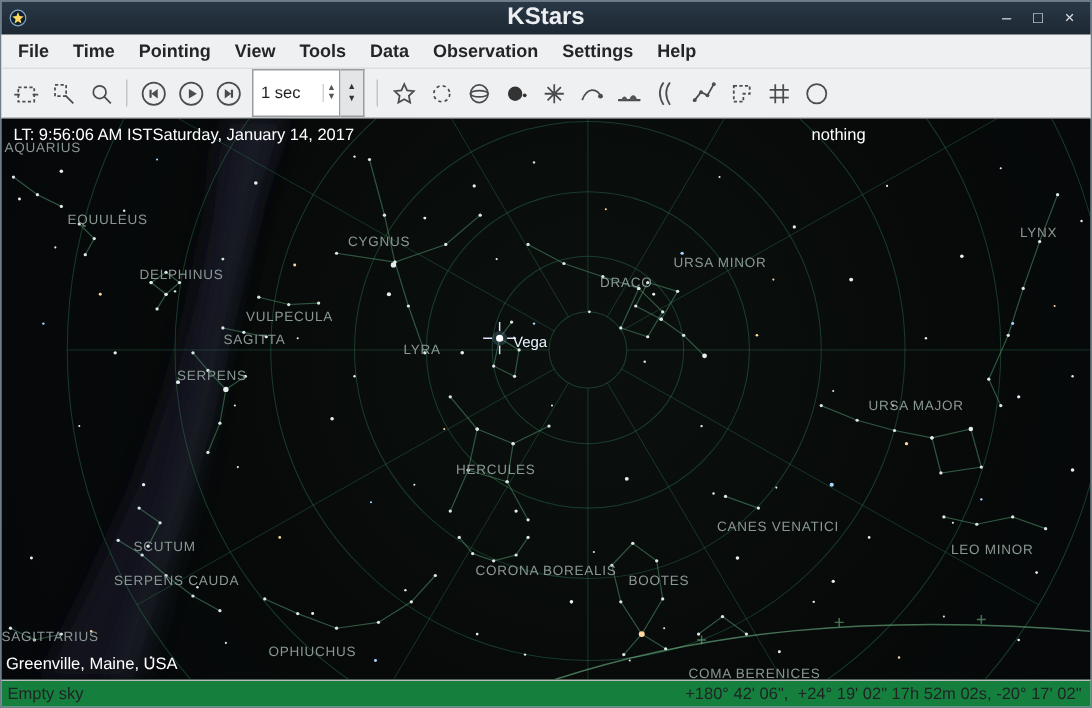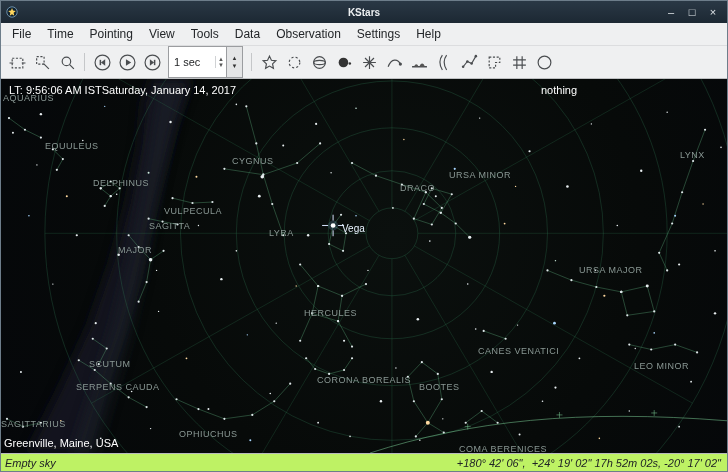--- a/index.html
+++ b/index.html
@@ -1,42 +1,42 @@
 <!DOCTYPE html>
 <html><head>
 <meta charset="utf-8">
 <style>
   html,body{margin:0;padding:0;background:#3a3f44;font-family:"Liberation Sans",sans-serif;}
   .window{width:728px;height:472px;display:flex;flex-direction:column;box-sizing:border-box;border:1px solid #6d7d8a;background:#eff0f1;}
   
   .titlebar{flex:0 0 22px;background:linear-gradient(#2a3845,#1c2833);display:flex;align-items:center;position:relative;color:#eceff1;}
-  .titlebar .title{position:absolute;left:0;right:0;text-align:center;font-size:10px;font-weight:bold;pointer-events:none;}
+  .titlebar .title{position:absolute;left:0;right:0;text-align:center;font-size:16px;font-weight:bold;pointer-events:none;}
   .app-icon{margin-left:5px;z-index:1;display:flex;}
   .winbtns{margin-left:auto;display:flex;gap:9px;margin-right:8px;z-index:1;font-size:11px;line-height:11px;}
   .winbtn{width:12px;text-align:center;color:#dfe4e8;cursor:default;}
   
-  .menubar{flex:0 0 22px;background:#eff0f1;display:flex;align-items:center;font-size:12px;color:#232629;border-bottom:1px solid #dcdddf;padding-left:3px;}
+  .menubar{flex:0 0 22px;background:#eff0f1;display:flex;align-items:center;font-size:12px;color:#232629;border-bottom:1px solid #dcdddf;padding-left:3px;font-weight:bold;}
   .menu-item{padding:3px 8px;}
   
   .toolbar{flex:0 0 28px;background:#eff0f1;border-bottom:1px solid #bfc1c3;display:flex;align-items:center;padding:0 4px;gap:1px;}
   .tb-btn{width:24px;height:24px;display:flex;align-items:center;justify-content:center;border-radius:2px;}
   .tb-sep{width:1px;height:18px;background:#c5c7c9;margin:0 4px;}
   .spinbox{display:flex;align-items:stretch;margin:0 3px;height:32px;}
   .spin-field{border:1px solid #9b9da0;background:#fff;display:flex;align-items:center;font-size:11px;padding-left:5px;width:52px;justify-content:space-between;color:#1d1f21;}
   .spin-inner{display:flex;flex-direction:column;font-size:6px;color:#555;line-height:6px;padding:0 2px;border-left:1px solid #d0d2d4;justify-content:center;}
   .spin-outer{width:15px;border:1px solid #9b9da0;border-left:none;background:#e4e5e6;display:flex;flex-direction:column;align-items:center;justify-content:center;font-size:6px;color:#333;line-height:8px;}
   
   .sky{flex:1;position:relative;background:radial-gradient(circle at 54% 42%, #0b100e 0%, #070a09 55%, #05070a 100%);overflow:hidden;padding-left:48px;}
   .sky svg{position:absolute;left:0;top:0;width:100%;height:100%;}
   .sky-label{position:absolute;font-size:9px;color:#8a9894;letter-spacing:.5px;white-space:nowrap;}
   .marker-label{position:absolute;font-size:10px;color:#e8f4ff;}
   .ov{position:absolute;font-size:11px;color:#ffffff;white-space:nowrap;}
   .ov .date-gap{}
   
-  .statusbar{flex:0 0 17px;background:#bef264;border-top:1px solid #b8babc;display:flex;align-items:center;justify-content:space-between;font-size:11px;color:#202326;padding:0 6px 0 4px;font-style:italic;}
+  .statusbar{flex:0 0 17px;background:#15803d;border-top:1px solid #b8babc;display:flex;align-items:center;justify-content:space-between;font-size:11px;color:#202326;padding:0 6px 0 4px;}
   .coords{white-space:pre;}
 </style>
 </head>
 <body>
 
 <div class="window">
 
   <div class="titlebar">
     <span class="app-icon">
       <svg width="12" height="12" viewBox="0 0 12 12">
@@ -470,21 +470,21 @@
         <circle cx="333" cy="150" r="5" fill="rgba(140,210,255,0.18)"></circle>
         <circle cx="333" cy="150" r="2.4" fill="#ffffff"></circle>
         <path d="M 322 150 h6 M 338 150 h6 M 333 139 v6 M 333 155 v6" stroke="#d9e6ff" stroke-width="1"></path>
       </svg>
     <div id="sky-labels">
         <div class="sky-label" style="left: 2px; top: 14px;">AQUARIUS</div>
         <div class="sky-label" style="left: 44px; top: 62px;">EQUULEUS</div>
         <div class="sky-label" style="left: 92px; top: 99px; text-align: right;">DELPHINUS</div>
         <div class="sky-label" style="left: 163px; top: 127px;">VULPECULA</div>
         <div class="sky-label" style="left: 148px; top: 142px;">SAGITTA</div>
-        <div class="sky-label" style="left: 117px; top: 166px;">MAJOR</div>
+        <div class="sky-label" style="left: 117px; top: 166px;">SERPENS</div>
         <div class="sky-label" style="left: 231px; top: 77px;">CYGNUS</div>
         <div class="sky-label" style="left: 268px; top: 149px;">LYRA</div>
         <div class="sky-label" style="left: 399px; top: 104px;">DRACO</div>
         <div class="sky-label" style="left: 448px; top: 91px;">URSA MINOR</div>
         <div class="sky-label" style="left: 679px; top: 71px;">LYNX</div>
         <div class="sky-label" style="left: 578px; top: 186px;">URSA MAJOR</div>
         <div class="sky-label" style="left: 303px; top: 229px;">HERCULES</div>
         <div class="sky-label" style="left: 477px; top: 267px;">CANES VENATICI</div>
         <div class="sky-label" style="left: 300px; top: 296px; margin-left: 16px;">CORONA BOREALIS</div>
         <div class="sky-label" style="left: 418px; top: 303px;">BOOTES</div>

